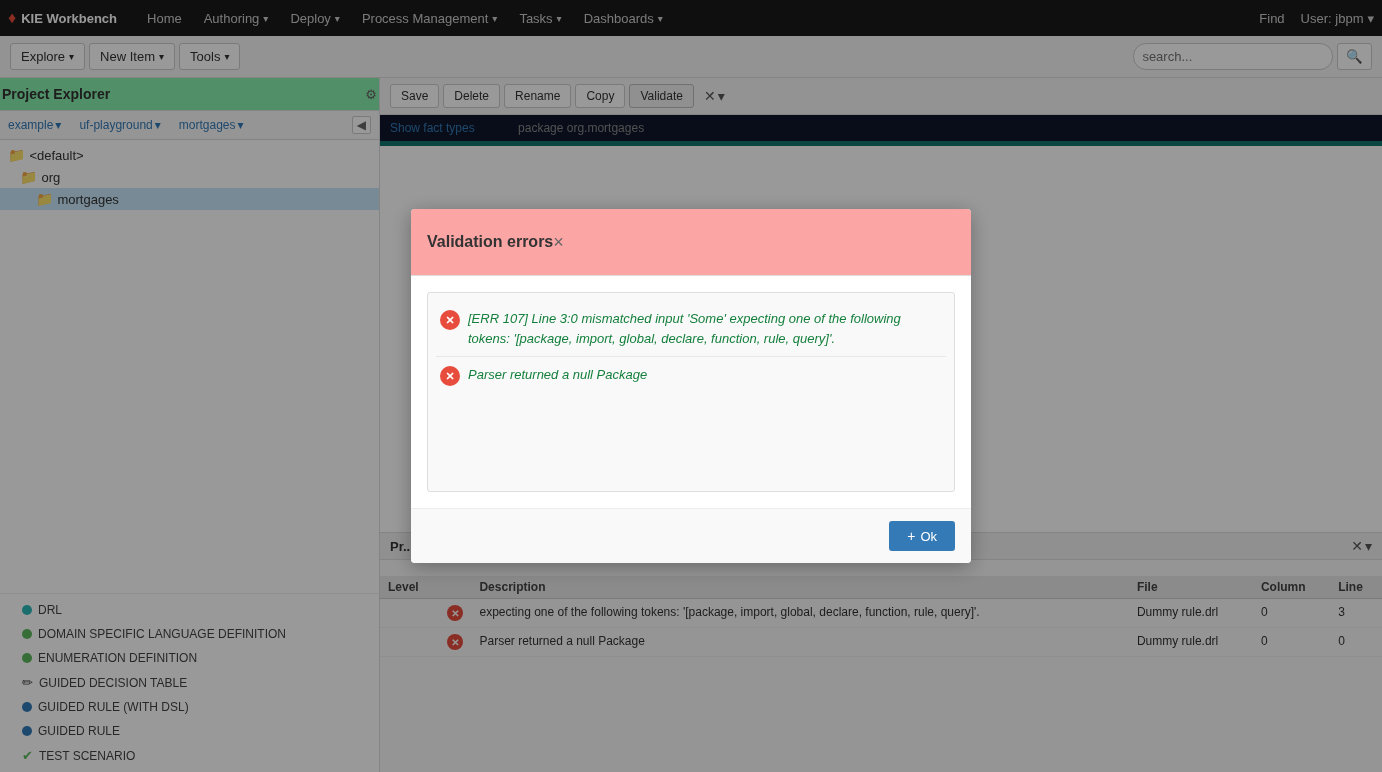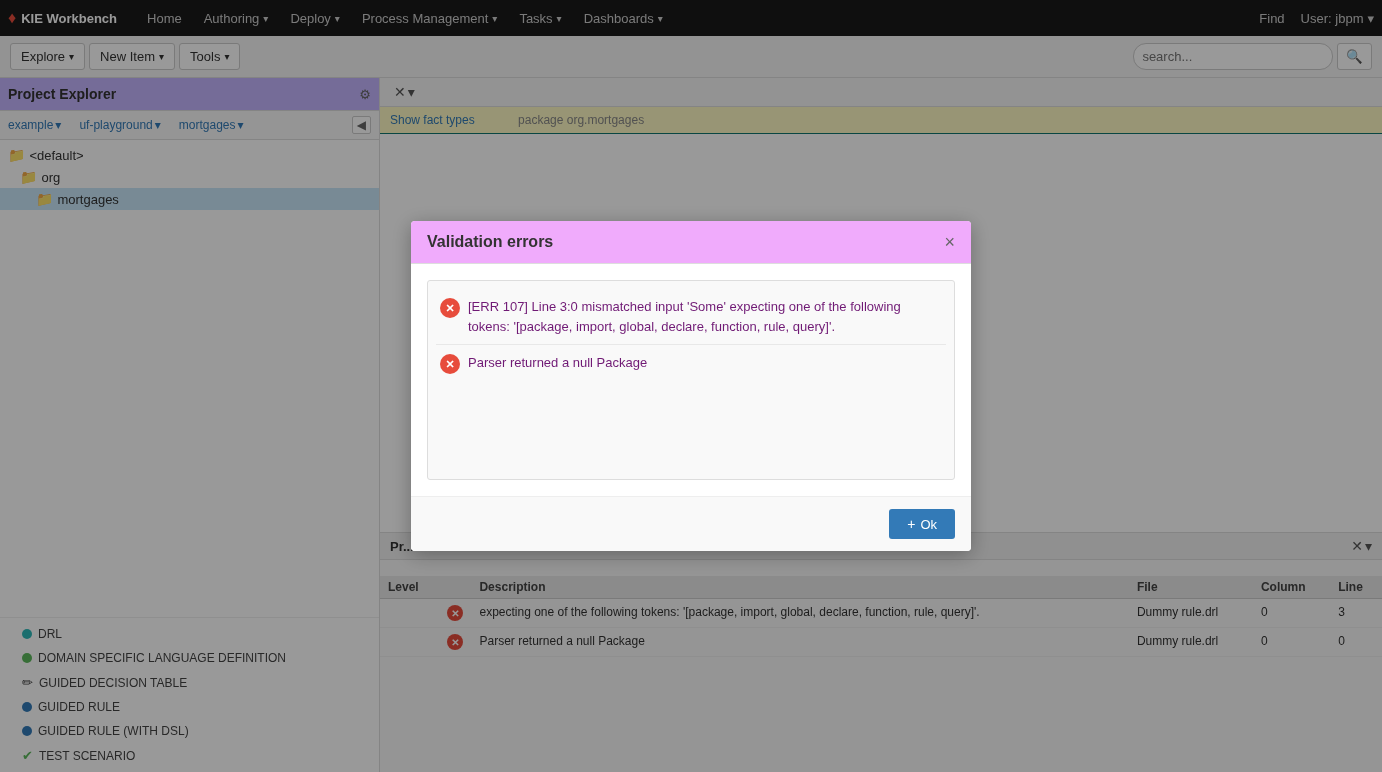--- a/index.html
+++ b/index.html
@@ -112,23 +112,23 @@
       background: #fff;
       border-right: 1px solid #ddd;
       display: flex;
       flex-direction: column;
       overflow: hidden;
     }
     .sidebar-header {
       display: flex;
       align-items: center;
       justify-content: space-between;
-      padding: 8px 8px;
+      padding: 8px 2px;
       border-bottom: 1px solid #ddd;
-      background: #c4b5fd;
+      background: #86efac;
     }
     .sidebar-title {
       font-weight: bold;
       font-size: 14px;
       color: #333;
     }
     .sidebar-gear {
       cursor: pointer;
       color: #666;
     }
@@ -255,22 +255,22 @@
       border: none;
       cursor: pointer;
       color: #555;
       font-size: 14px;
     }
 
     .show-fact-types {
       padding: 6px 10px;
       font-size: 12px;
       color: #555;
-      background: #fef9c3;
-      border-bottom: 1px solid #0f766e;
+      background: #0f172a;
+      border-bottom: 5px solid #0f766e;
     }
 
     .editor-body {
       flex: 1;
       overflow-y: auto;
       background: #fff;
       padding: 8px;
       position: relative;
     }
 
@@ -358,26 +358,26 @@
       z-index: 1000;
     }
     .modal {
       background: #fff;
       border-radius: 4px;
       box-shadow: 0 4px 20px rgba(0,0,0,0.3);
       width: 560px;
       max-width: 90%;
     }
     .modal-header {
-      background: #f0abfc;
+      background: #fca5a5;
       border-bottom: 1px solid #ddd;
-      padding: 12px 16px;
-      display: flex;
-      align-items: center;
-      justify-content: space-between;
+      padding: 24px 16px;
+      display: flex;
+      align-items: center;
+      justify-content: flex-start;
       border-radius: 4px 4px 0 0;
     }
     .modal-title {
       font-size: 16px;
       font-weight: bold;
       color: #333;
     }
     .modal-close {
       background: none;
       border: none;
@@ -413,22 +413,23 @@
       align-items: center;
       justify-content: center;
       color: #fff;
       font-size: 11px;
       font-weight: bold;
       flex-shrink: 0;
       margin-top: 1px;
     }
     .error-text {
       font-size: 13px;
-      color: #701a75;
+      color: #15803d;
       line-height: 1.5;
+      font-style: italic;
     }
     .modal-footer {
       padding: 12px 16px;
       border-top: 1px solid #eee;
       display: flex;
       justify-content: flex-end;
       background: #f9f9f9;
       border-radius: 0 0 4px 4px;
     }
     .ok-btn {
@@ -547,41 +548,52 @@
     <div class="sidebar-section">
       <div class="sidebar-section-item">
         <span class="dot dot-teal"></span>
         <span>DRL</span>
       </div>
       <div class="sidebar-section-item">
         <span class="dot dot-green"></span>
         <span>DOMAIN SPECIFIC LANGUAGE DEFINITION</span>
       </div>
       <div class="sidebar-section-item">
+        <span class="dot dot-green"></span>
+        <span>ENUMERATION DEFINITION</span>
+      </div>
+      <div class="sidebar-section-item">
         <span style="font-size:13px;">✏</span>
         <span>GUIDED DECISION TABLE</span>
+      </div>
+      <div class="sidebar-section-item">
+        <span class="dot dot-blue"></span>
+        <span>GUIDED RULE (WITH DSL)</span>
       </div>
       <div class="sidebar-section-item">
         <span class="dot dot-blue"></span>
         <span>GUIDED RULE</span>
       </div>
       <div class="sidebar-section-item">
-        <span class="dot dot-blue"></span>
-        <span>GUIDED RULE (WITH DSL)</span>
-      </div>
-      <div class="sidebar-section-item">
         <span style="color:#5cb85c;font-size:13px;">✔</span>
         <span>TEST SCENARIO</span>
       </div>
     </div>
   </div>
 
   <div class="content-area">
 
     <div class="editor-header">
+      <div class="editor-actions">
+        <button class="editor-btn">Save</button>
+        <button class="editor-btn">Delete</button>
+        <button class="editor-btn">Rename</button>
+        <button class="editor-btn">Copy</button>
+        <button class="editor-btn validate-btn">Validate</button>
+      </div>
       <div class="editor-close-btns">
         <button class="editor-close-btn">✕</button>
         <button class="editor-close-btn">▾</button>
       </div>
     </div>
 
     <div class="show-fact-types">
       <span style="cursor:pointer;color:#337ab7;">Show fact types</span>
       <span style="margin-left:40px;color:#888;">package org.mortgages</span>
     </div>

